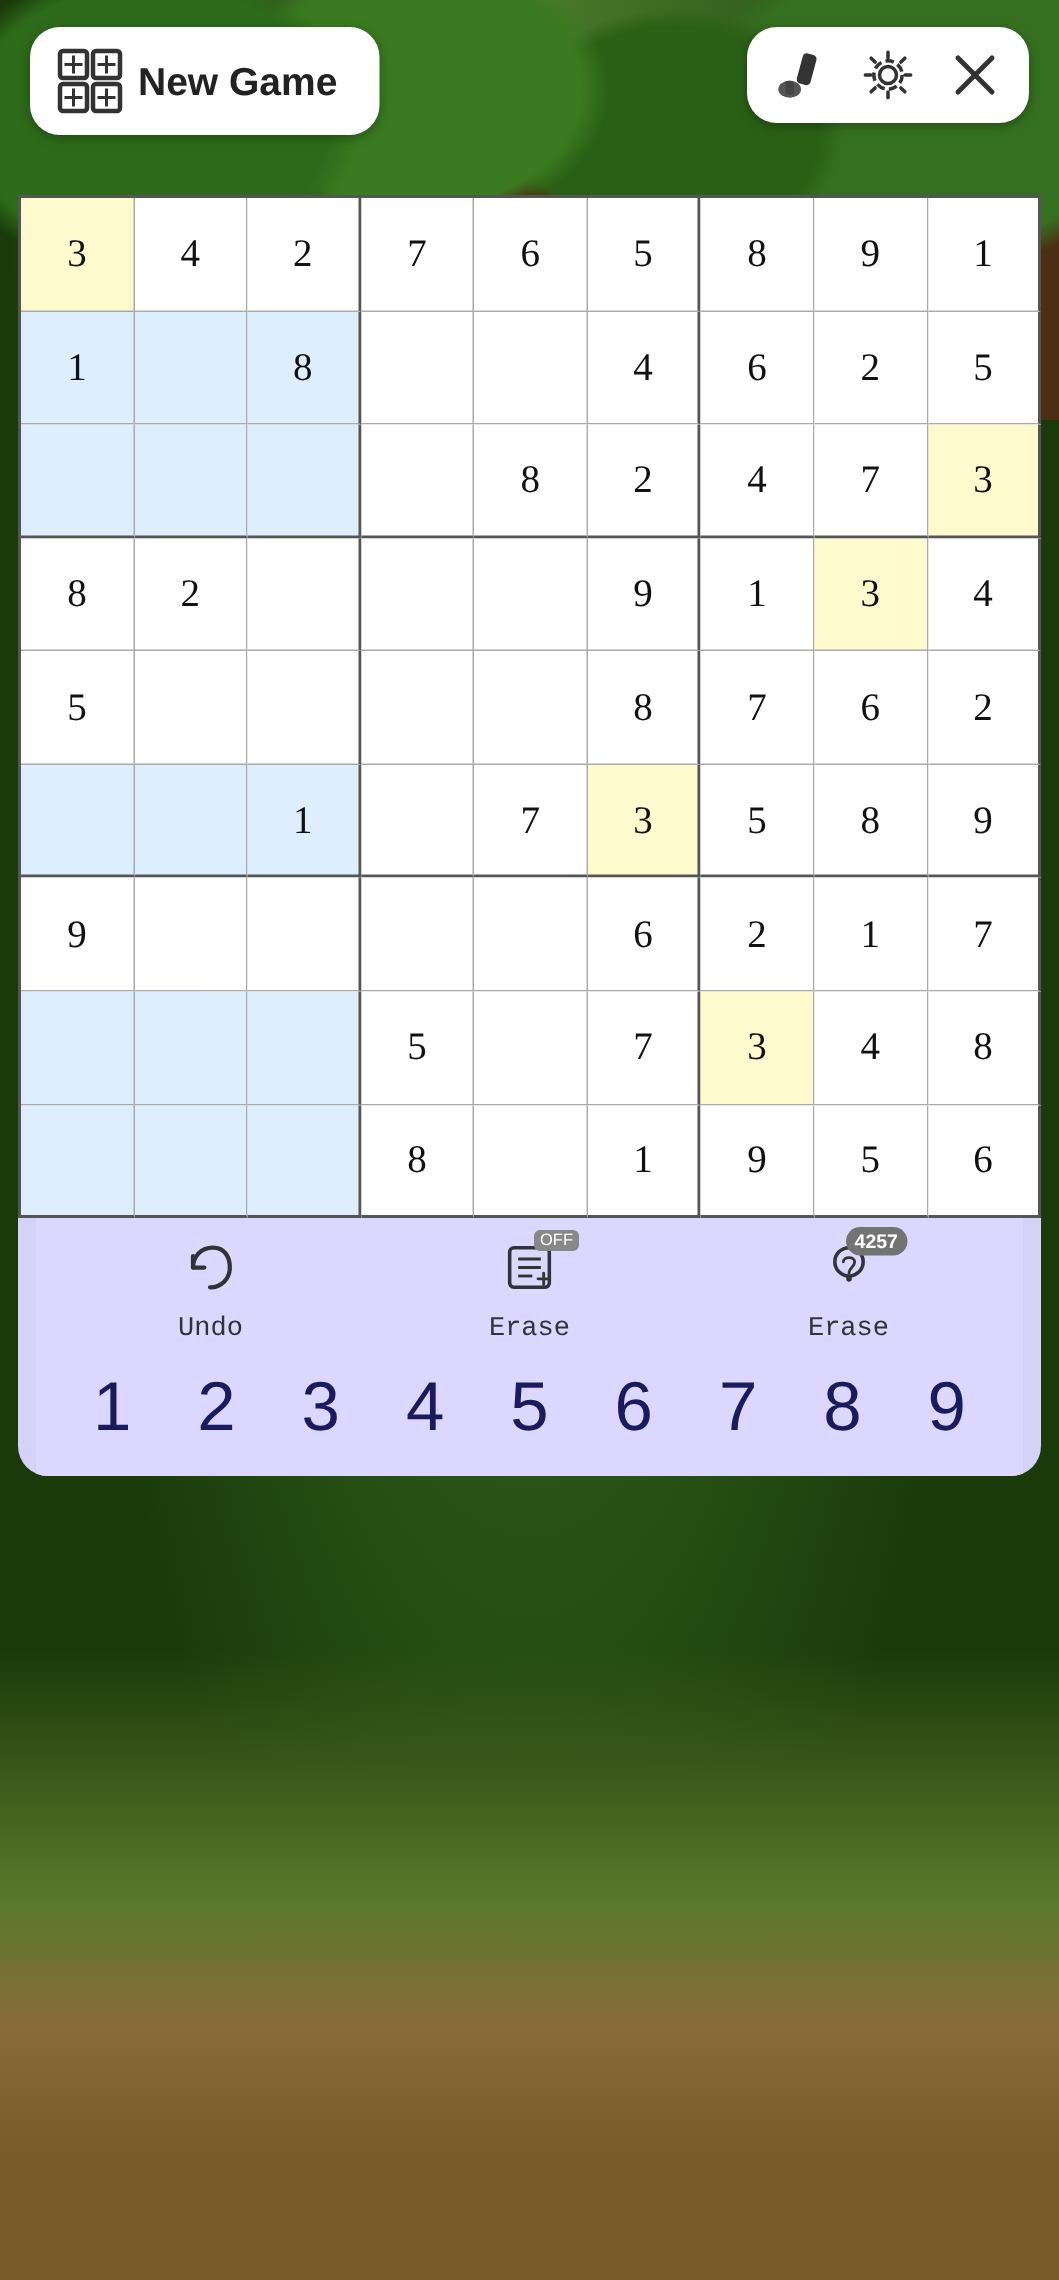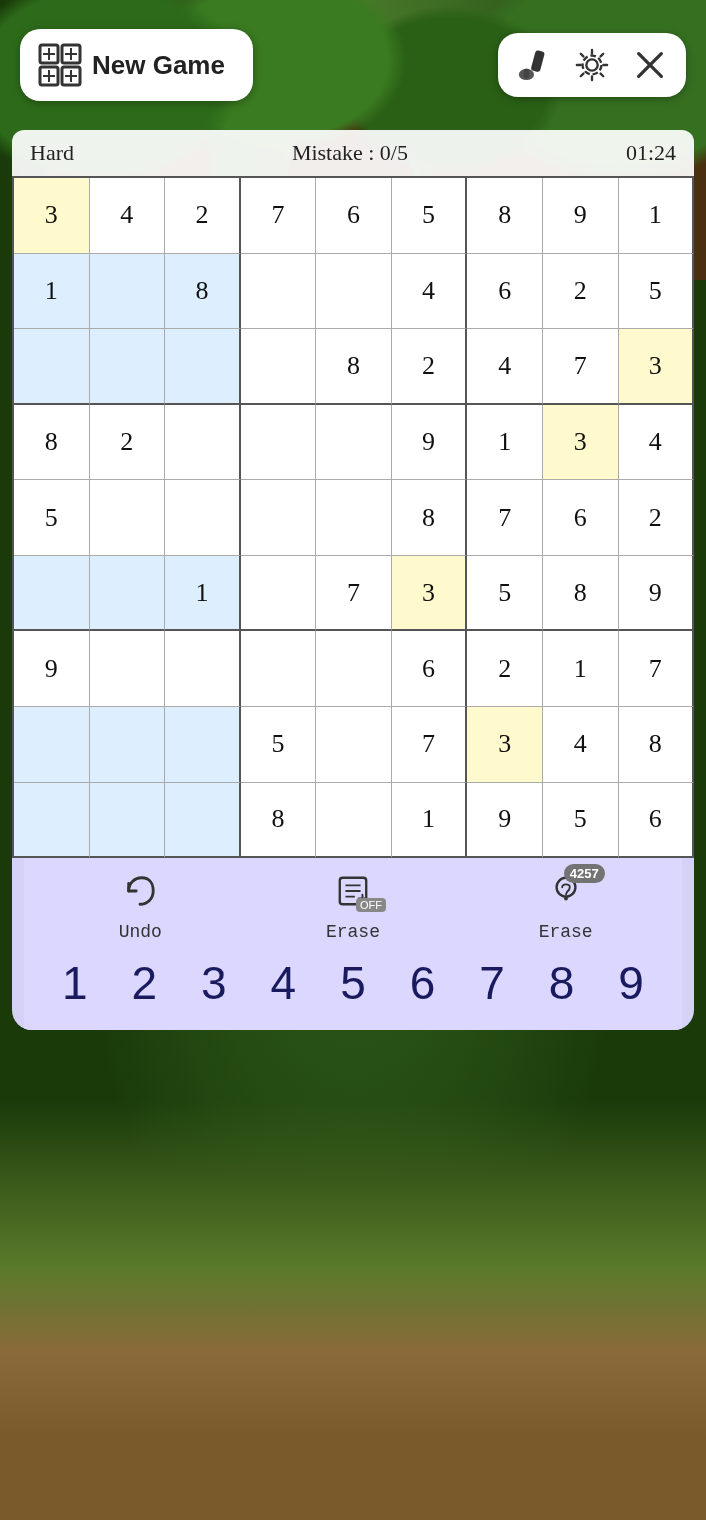--- a/index.html
+++ b/index.html
@@ -54,21 +54,21 @@
       top: 0; left: 0; right: 0; bottom: 0;
       z-index: 10;
       display: flex;
       flex-direction: column;
     }
 
     
     #top-bar {
       display: flex;
       justify-content: space-between;
-      align-items: center;
+      align-items: flex-start;
       padding: 18px 20px;
       height: 130px;
     }
 
     #new-game-btn {
       display: flex;
       align-items: center;
       gap: 10px;
       background: white;
       border-radius: 20px;
@@ -234,21 +234,20 @@
 
     .notes-badge {
       position: absolute;
       top: -8px;
       right: -16px;
       background: #888;
       color: white;
       font-size: 11px;
       padding: 1px 4px;
       border-radius: 4px;
-      margin-top: 32px;
     }
 
     .hints-badge {
       position: absolute;
       top: -10px;
       right: -22px;
       background: #737373;
       color: white;
       font-size: 13px;
       padding: 2px 6px;
@@ -330,25 +329,20 @@
       </button>
       <button class="top-icon-btn">
         <svg viewBox="0 0 36 36" width="34" height="34" fill="none">
           <line x1="6" y1="6" x2="30" y2="30" stroke="#333" stroke-width="3.5" stroke-linecap="round"></line>
           <line x1="30" y1="6" x2="6" y2="30" stroke="#333" stroke-width="3.5" stroke-linecap="round"></line>
         </svg>
       </button>
     </div>
   </div>
 
-  <div id="status-bar">
-    <span id="difficulty">Hard</span>
-    <span id="mistake-count">Mistake : 0/5</span>
-    <span id="timer">01:24</span>
-  </div>
 
   <div id="grid-container">
     <div id="sudoku-grid">
     <div class="cell highlighted-yellow given" data-row="0" data-col="0">3</div>
         <div class="cell given" data-row="0" data-col="1">4</div>
         <div class="cell given" data-row="0" data-col="2">2</div>
         <div class="cell given" data-row="0" data-col="3">7</div>
         <div class="cell given" data-row="0" data-col="4">6</div>
         <div class="cell given" data-row="0" data-col="5">5</div>
         <div class="cell given" data-row="0" data-col="6">8</div>

